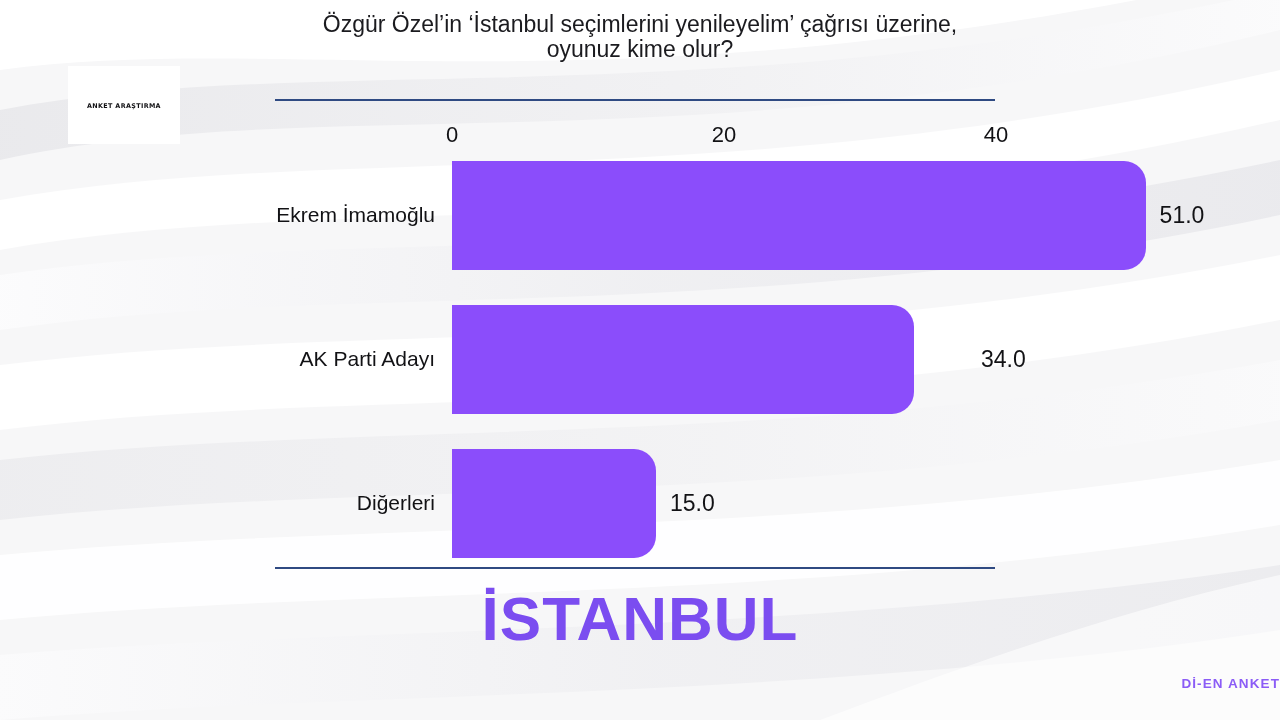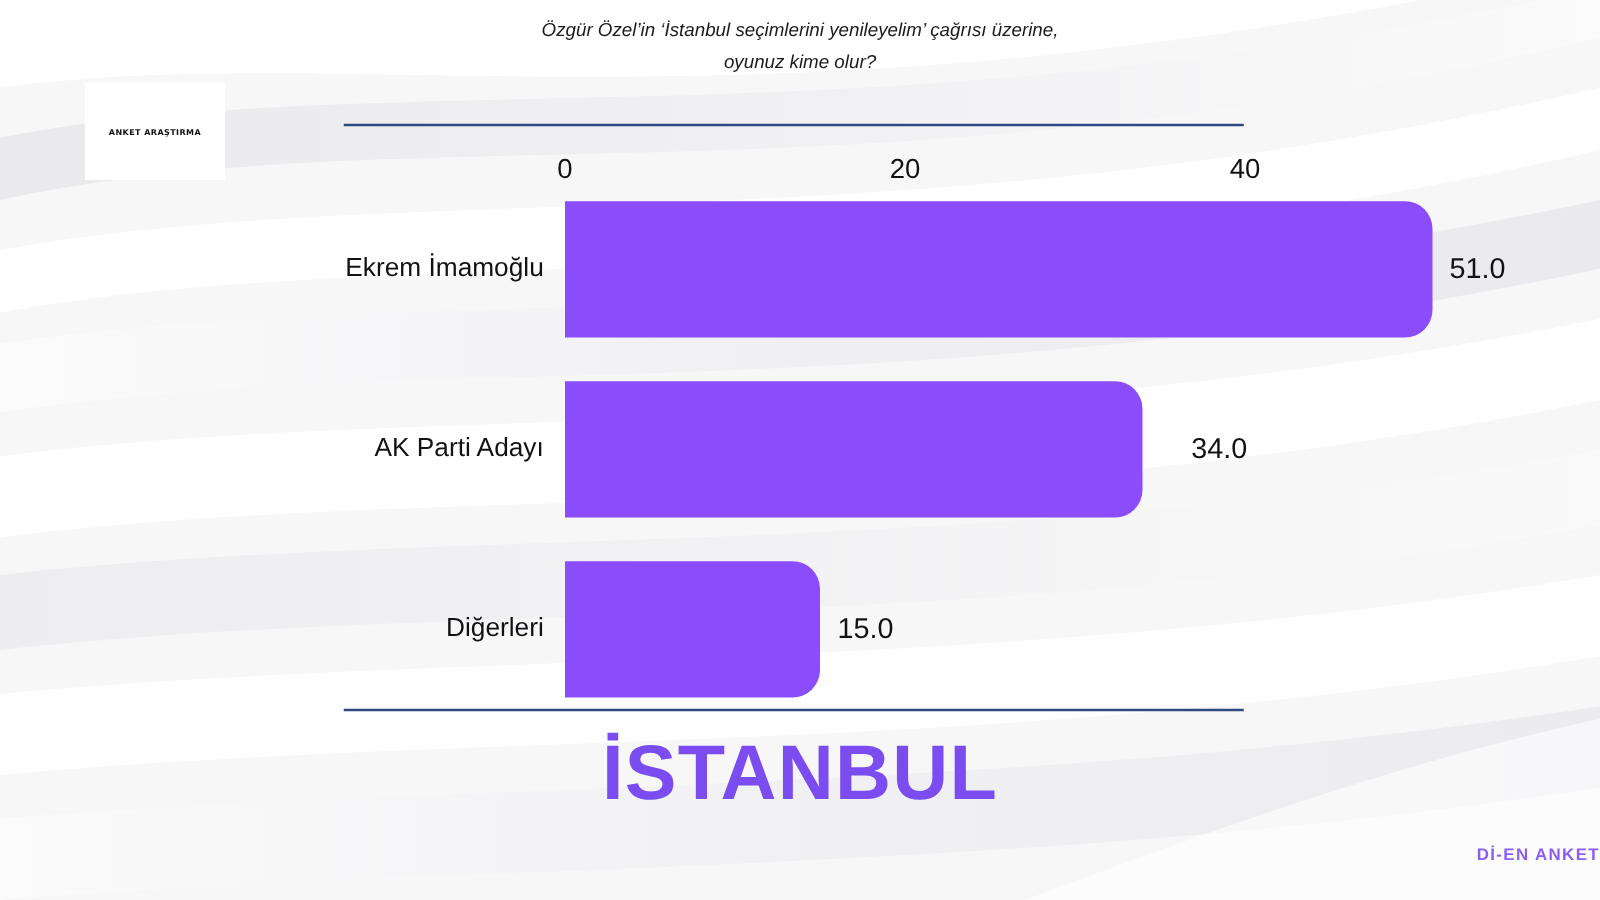--- a/index.html
+++ b/index.html
@@ -44,21 +44,21 @@
   #logo-tagline {
     font-size:6.4px; font-weight:bold; color:#111114;
     letter-spacing:0.35px; margin-top:1px;
     font-family:"DejaVu Sans", sans-serif;
   }
 
   
   #chart-title {
     position:absolute; left:270px; top:12px; width:740px;
     text-align:center;
-    font-size:15px; color:#1b1b1f; line-height:25px;font-style:italic;
+    font-size:23px; color:#1b1b1f; line-height:25px;
   }
   .rule {
     position:absolute; left:275px; width:720px;
     height:2px; background:#2f4a82; z-index:3;
   }
   #rule-top { top:99px; }
   #rule-bottom { top:567px; }
 
   
   #x-axis { position:absolute; left:0; top:122px; width:1280px; height:30px; z-index:3; }
@@ -151,21 +151,21 @@
   </div>
 <div id="plot">
     <div class="bar-row">
       <div class="cat-label" style="top: 215px;">Ekrem İmamoğlu</div>
       <div class="bar" style="top: 160.5px; width: 693.6px; height: 109px; background: rgb(139, 77, 251);"></div>
       <div class="bar-value" style="top: 215px; left: 1159.6px;">51.0</div>
     </div>
     <div class="bar-row">
       <div class="cat-label" style="top: 359px; text-align: center;">AK Parti Adayı</div>
       <div class="bar" style="top: 304.5px; width: 462.4px; height: 109px; background: rgb(139, 77, 251);"></div>
-      <div class="bar-value" style="top: 359px; left: 953px;">34.0</div>
+      <div class="bar-value" style="top: 359px; left: 981px;">34.0</div>
     </div>
     <div class="bar-row">
       <div class="cat-label" style="top: 503px;">Diğerleri</div>
       <div class="bar" style="top: 448.5px; width: 204px; height: 109px; background: rgb(139, 77, 251);"></div>
       <div class="bar-value" style="top: 503px; left: 670px;">15.0</div>
     </div>
   </div>
 
 <div id="footer-city">İSTANBUL</div>
 <div id="footer-brand">Dİ-EN ANKET</div>

